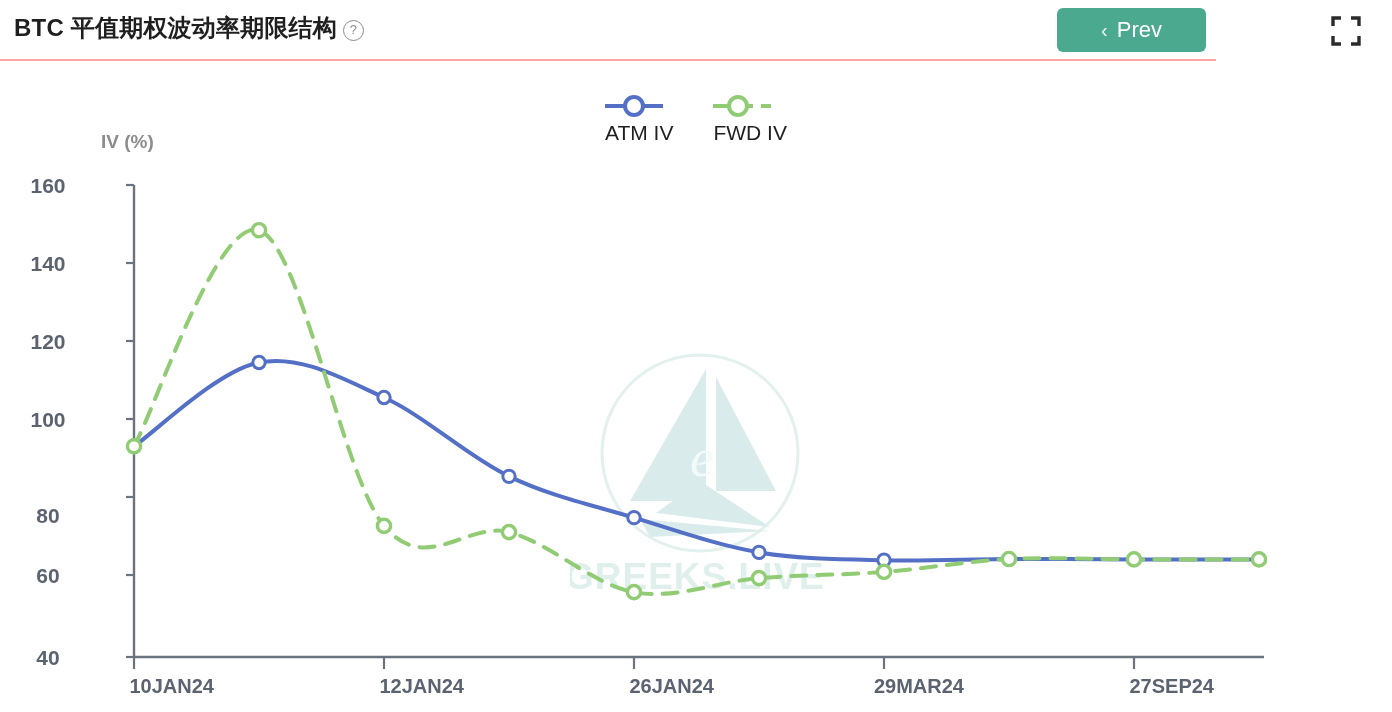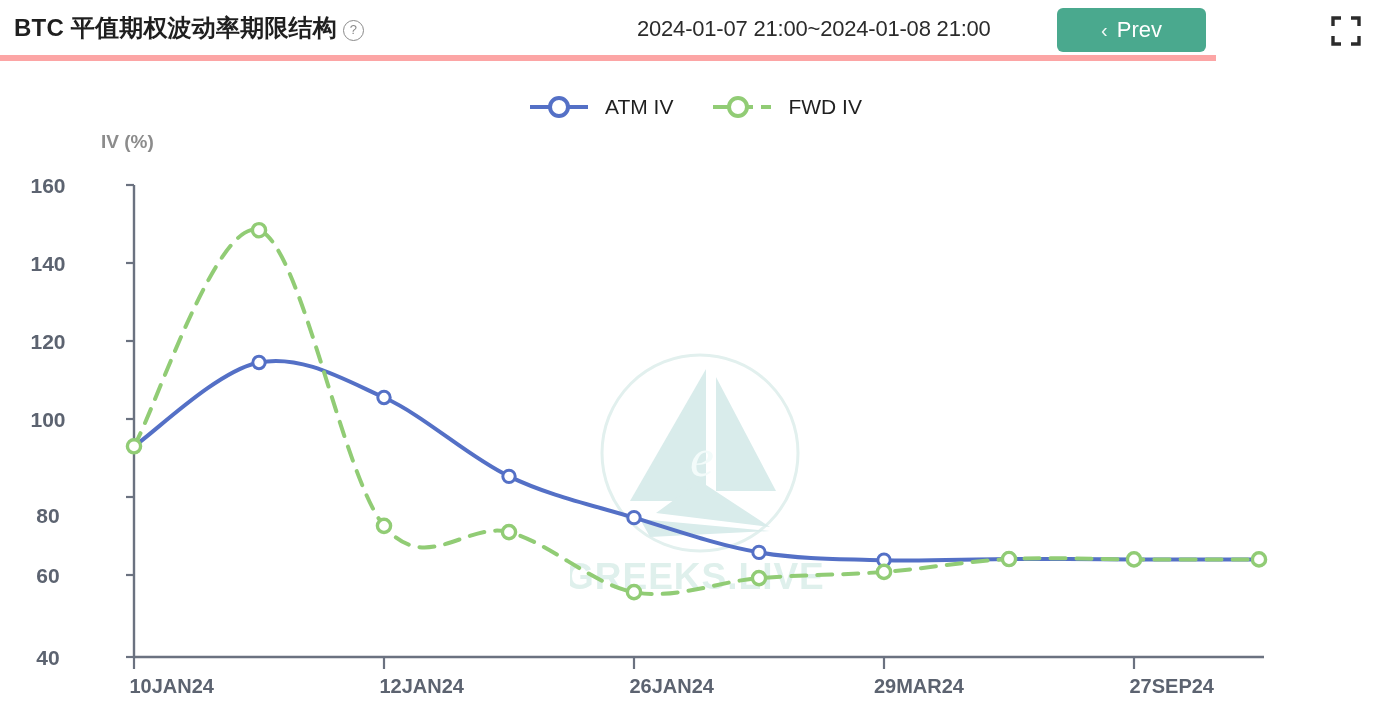--- a/index.html
+++ b/index.html
@@ -6,21 +6,21 @@
   body{
     width:1392px;height:712px;
     background:#ffffff;
     font-family:"Liberation Sans", sans-serif;
     overflow:hidden;
     position:relative;
   }
   
   .header{
     position:absolute;left:0;top:0;width:1216px;height:61px;
-    border-bottom:6px solid #fca5a5;
+    border-bottom:2px solid #fca5a5;
     box-sizing:border-box;
   }
   .title{
     position:absolute;left:14px;top:12px;
     font-size:24px;color:#1f1f1f;font-weight:700;
     letter-spacing:.2px;white-space:nowrap;
   }
   .title .help-icon{
     display:inline-block;width:19px;height:19px;border-radius:50%;
     border:1.6px solid #8a8a8a;color:#8a8a8a;
@@ -45,21 +45,21 @@
   #next-btn{left:1186px;width:119px;background:#a5d8c9;color:#ffffff;}
   .fullscreen-btn{
     position:absolute;left:1331px;top:16px;
     width:30px;height:30px;cursor:pointer;
   }
   
   .legend{
     position:absolute;top:95px;left:0;width:1392px;
     display:flex;justify-content:center;align-items:center;gap:40px;
   }
-  .legend-item{display:flex;align-items:center;gap:17px;cursor:pointer;}
+  .legend-item{display:flex;align-items:flex-start;gap:4px;cursor:pointer;flex-direction:column;}
   .legend-label{font-size:21px;color:#1f1f1f;}
   
   .chart-area{position:absolute;left:0;top:61px;width:1358px;height:651px;}
   svg.plot{position:absolute;left:0;top:0;}
   .axis-title{
     position:absolute;left:101px;top:131px;
     font-size:19px;font-weight:700;color:#8c8c8c;
   }
   .ytick{
     position:absolute;text-align:center;width:60px;
@@ -72,21 +72,20 @@
   .watermark{position:absolute;left:570px;top:280px;opacity:1;pointer-events:none;}
 </style>
 </head>
 <body>
 
 <div class="header">
   <div class="title">
     <span>BTC 平值期权波动率期限结构</span><span class="help-icon">?</span>
   </div>
 
-  <div class="daterange">2024-01-07 21:00~2024-01-08 21:00</div>
 
   <div class="nav-btn" id="prev-btn">
     <span class="chev">‹</span>
     <span>Prev</span>
   </div>
 
 
   <div class="fullscreen-btn">
     <svg width="30" height="30" viewBox="0 0 30 30">
       <path d="M2,10 L2,2 L10,2" fill="none" stroke="#2b2b2b" stroke-width="3.4"></path>

